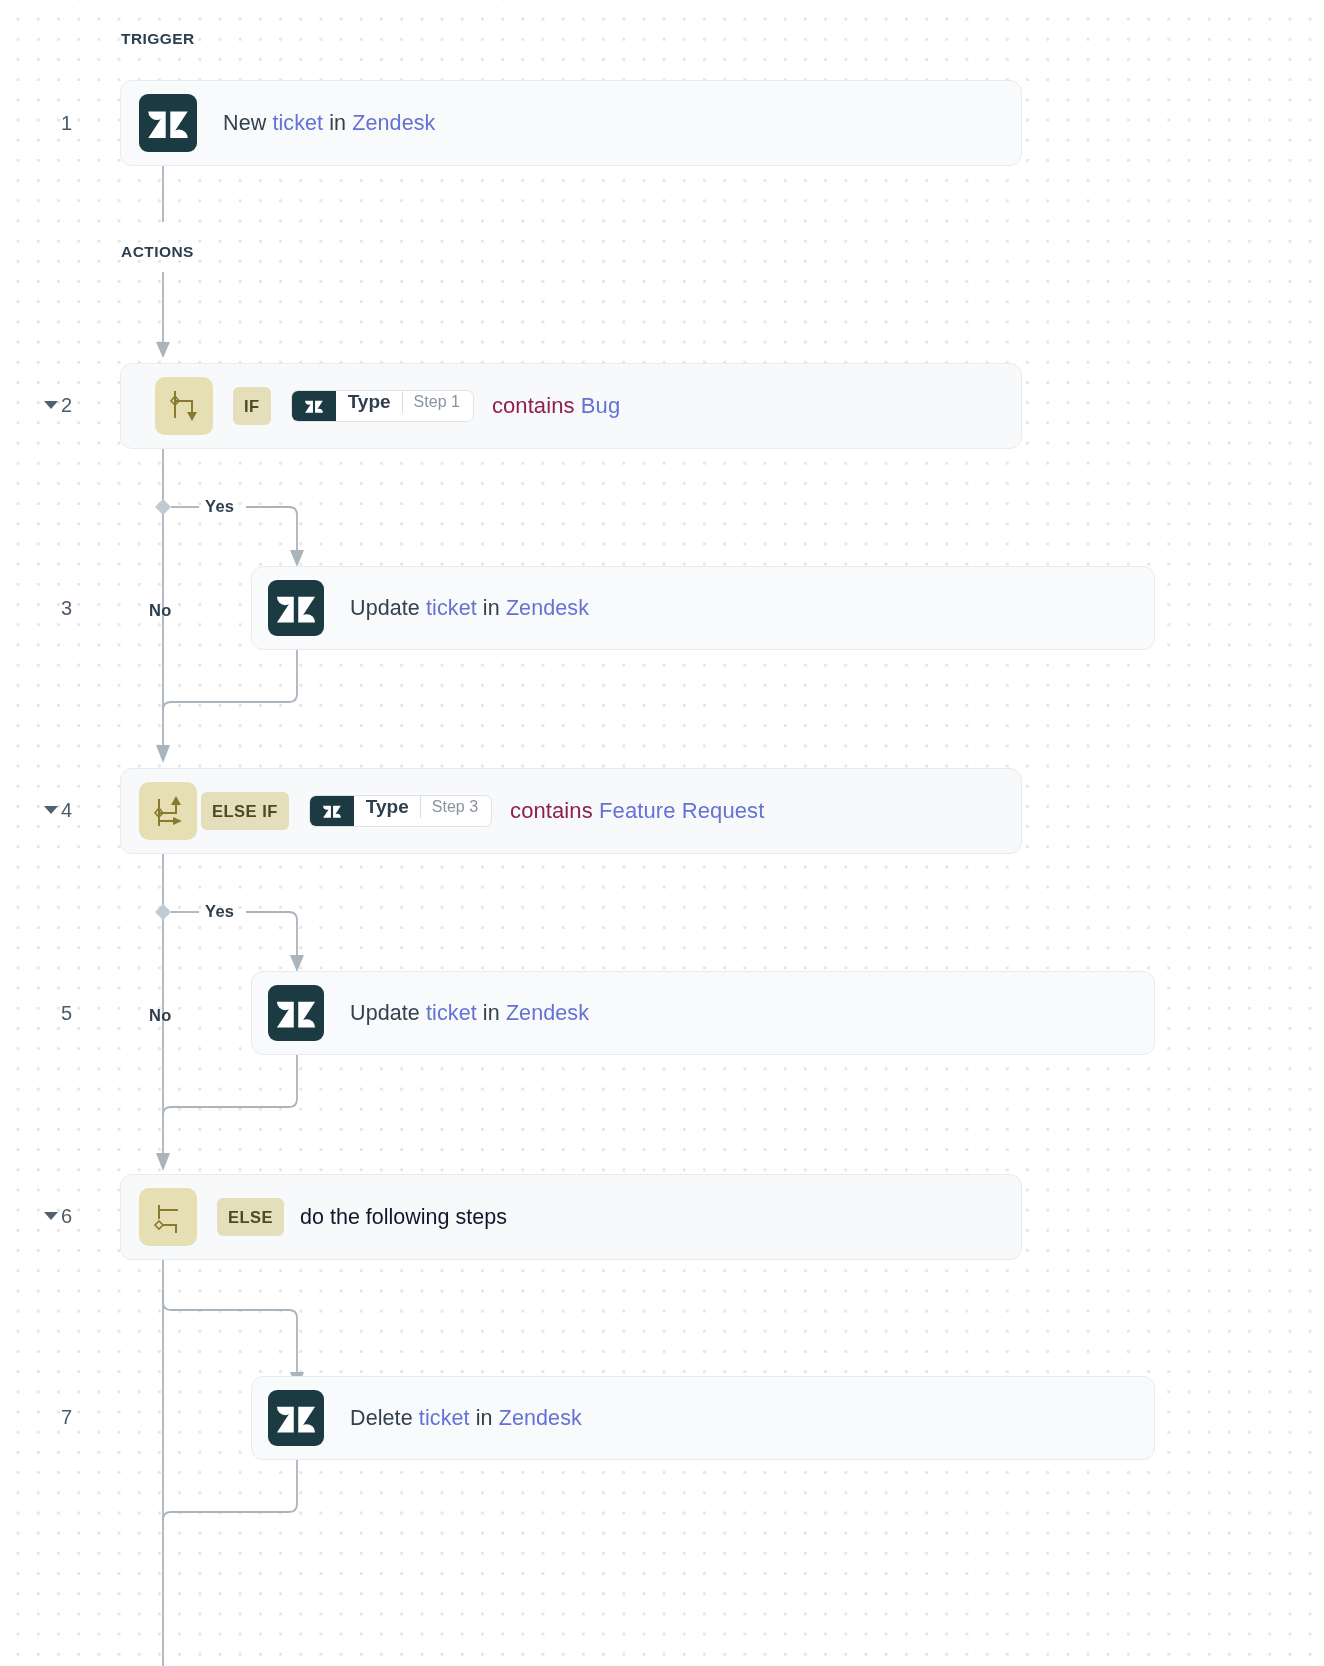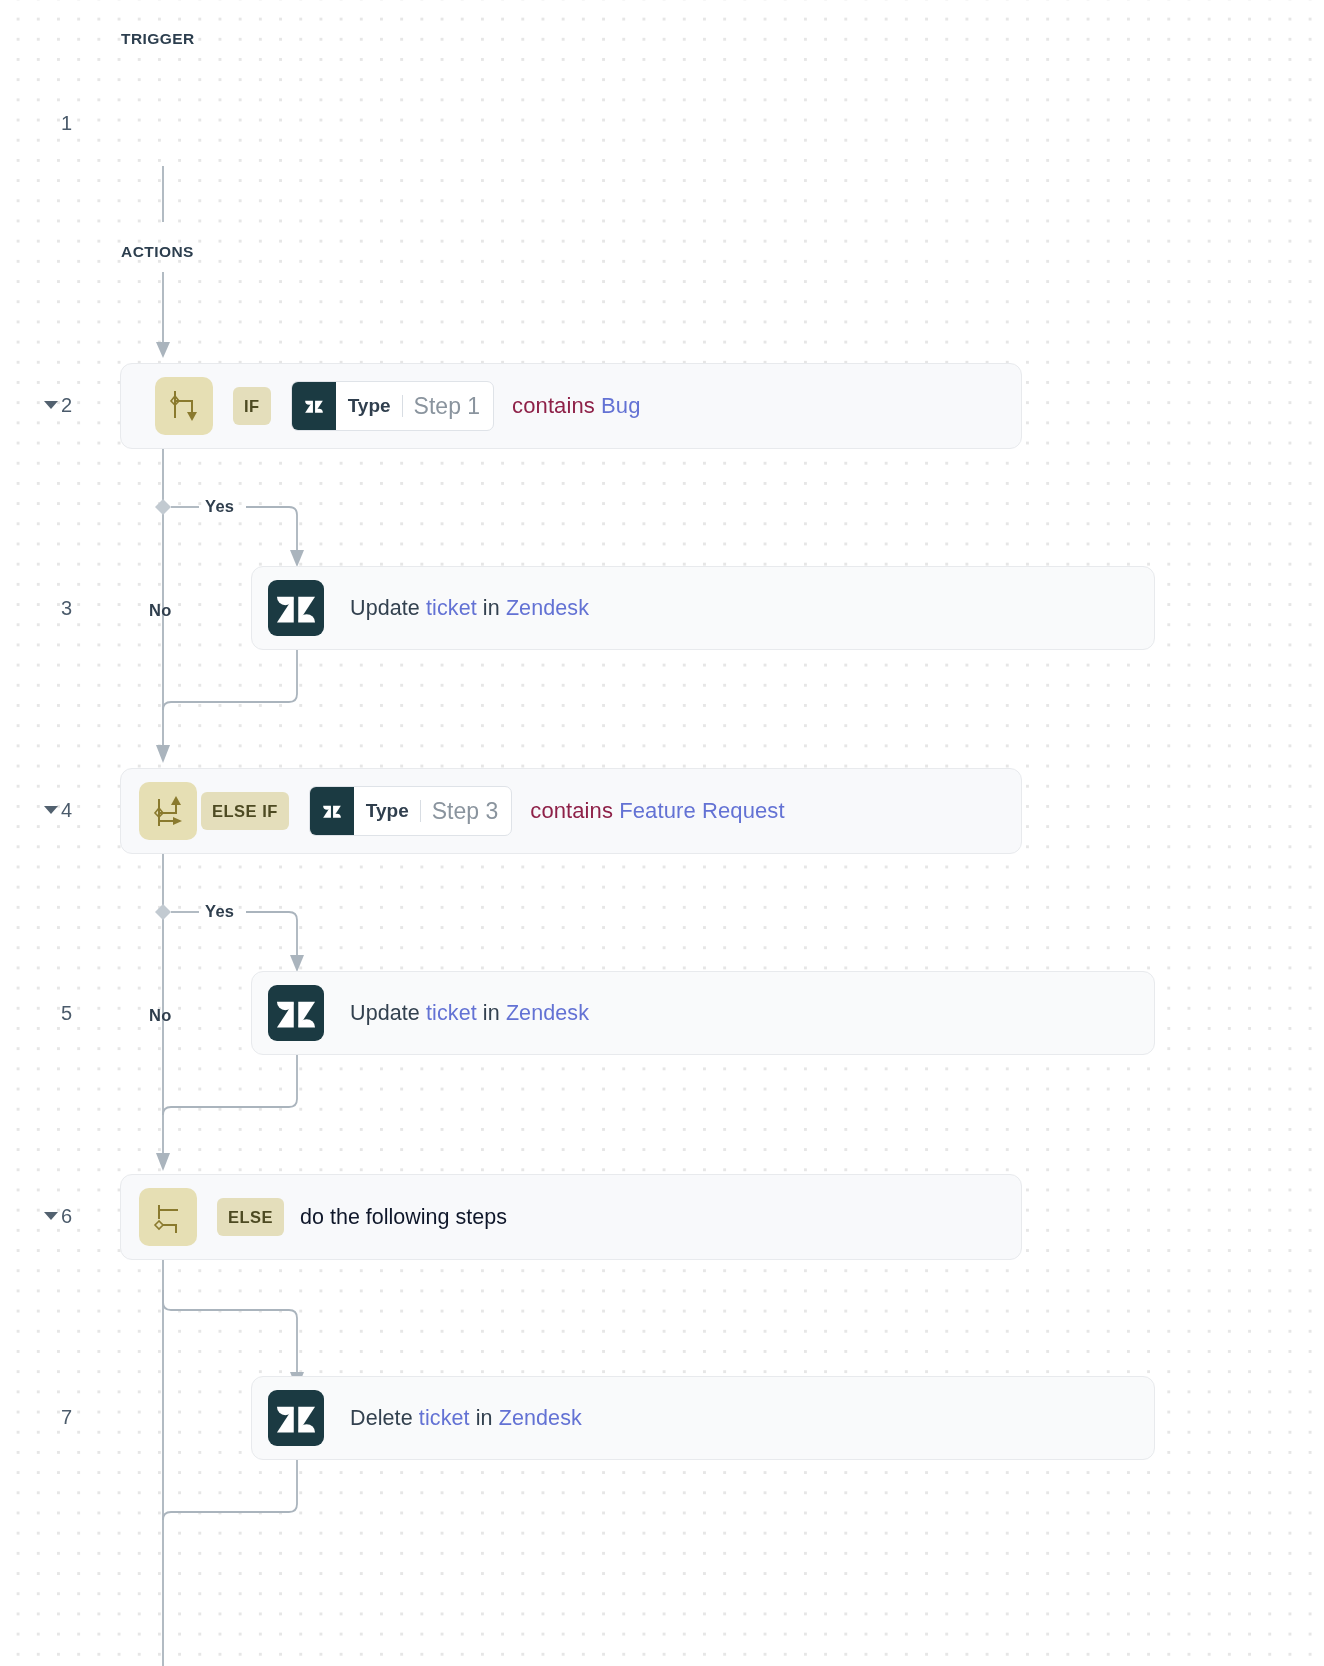--- a/index.html
+++ b/index.html
@@ -101,22 +101,22 @@
     align-items: center;
     justify-content: center;
     height: 38px;
     padding: 0 11px;
   }
 
   
   .chip {
     flex: none;
     display: flex;
-    align-items: center;
-    height: 50px;
+    align-items: flex-start;
+    height: 32px;
     border: 1px solid #dfe3e8;
     border-radius: 7px;
     background: #ffffff;
     overflow: hidden;
   }
   .chip-logo {
     width: 44px; height: 100%;
     background: #1b3a42;
     flex: none;
     display: flex; align-items: center; justify-content: center;
@@ -125,21 +125,21 @@
   .chip-body {
     display: flex; align-items: center;
     padding: 0 13px 0 12px;
     gap: 11px;
     white-space: nowrap;
   }
   .chip-field {
     font-size: 19px; font-weight: 700; color: #2f3e4d;
   }
   .chip-sep { width: 1px; height: 22px; background: #d8dde3; }
-  .chip-step { font-size: 23px; color: #8a949e; }
+  .chip-step { font-size: 16px; color: #8a949e; }
 
   
   .cond {
     font-size: 22px;
     white-space: nowrap;
     margin-left: 18px;
     letter-spacing: 0.1px;
   }
   .cond .op { color: #8e2148; }
   .cond .val { color: #6372d4; }
@@ -164,20 +164,33 @@
 </style>
 </head>
 <body>
 
 <div id="canvas">
 
   <div class="section-label" style="left:121px; top:30px;text-align:right;">TRIGGER</div>
 
   <div class="step-num" style="left:46px; top:112px;">1</div>
 
+  <div class="card" style="left:120px; top:80px; width:902px; height:86px; padding-left:18px;">
+    <span class="zd" style="width:58px;height:58px;">
+      <svg viewBox="0 0 100 100" aria-hidden="true">
+        <path d="M46 30 L46 76 L16 76 Z" fill="#ffffff"></path>
+        <path d="M16 30 L46 30 A15 15 0 0 1 16 30 Z" fill="#ffffff"></path>
+        <path d="M54 76 L54 30 L84 30 Z" fill="#ffffff"></path>
+        <path d="M84 76 L54 76 A15 15 0 0 1 84 76 Z" fill="#ffffff"></path>
+      </svg>
+    </span>
+    <span class="act-text" style="margin-left:26px;">
+      <span>New </span><span class="lnk">ticket</span><span> in </span><span class="lnk">Zendesk</span>
+    </span>
+  </div>
 
   <div class="conn" style="left:155px; top:166px;">
     <svg width="20" height="56">
       <line x1="8" y1="0" x2="8" y2="56" stroke="#aab4bd" stroke-width="1.8"></line>
     </svg>
   </div>
 
   <div class="section-label" style="left:121px; top:243px;">ACTIONS</div>
 
   <div class="conn" style="left:155px; top:272px;">

